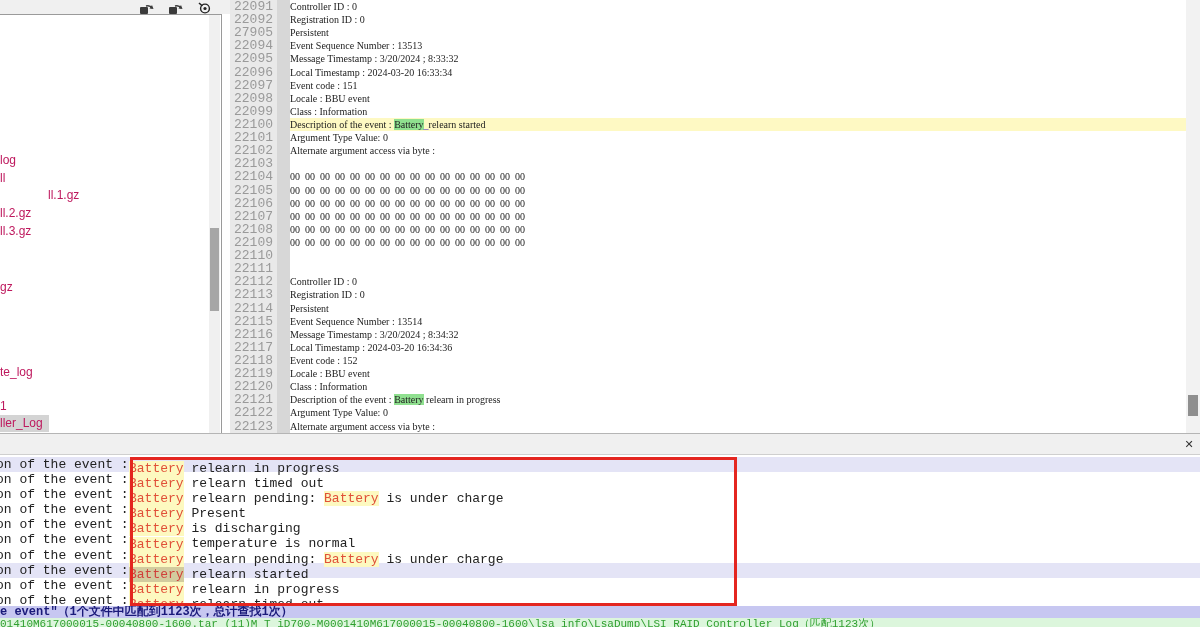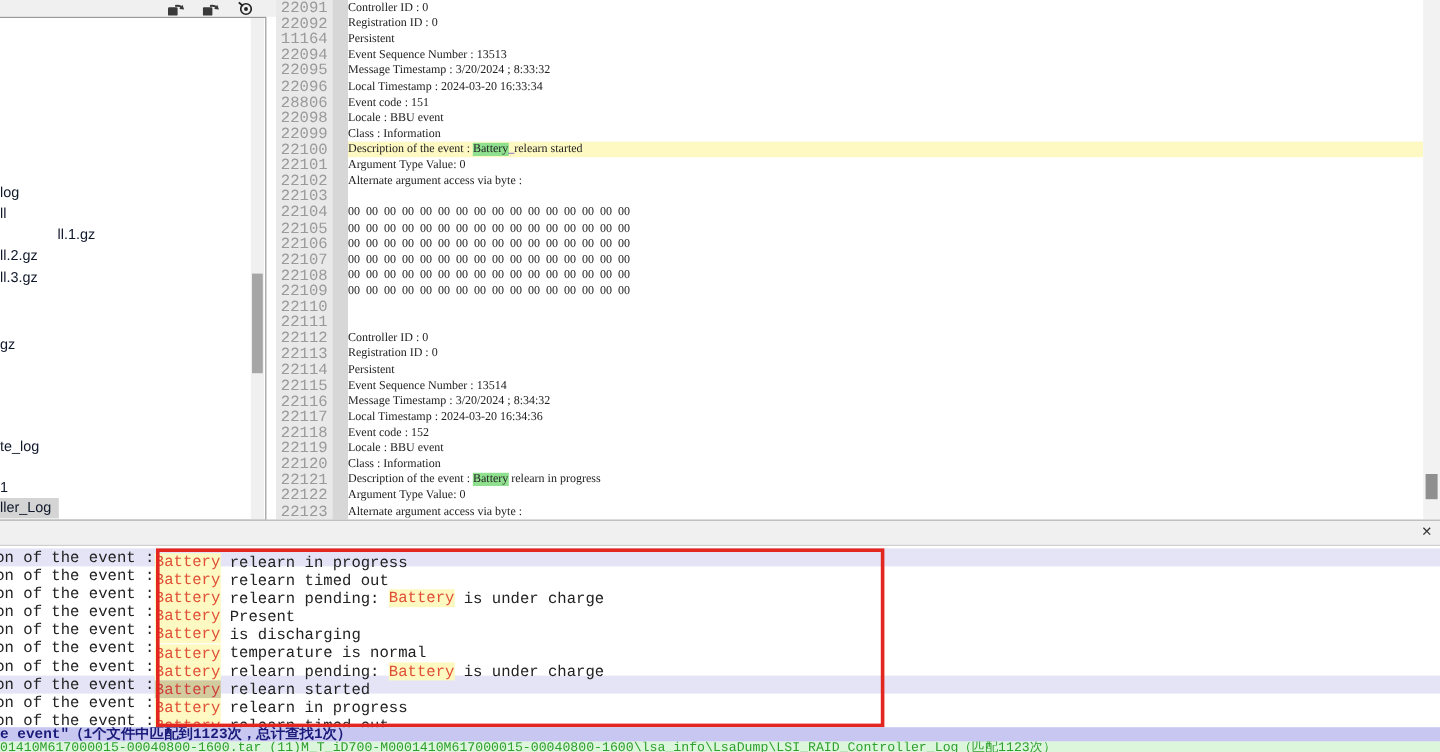--- a/index.html
+++ b/index.html
@@ -7,21 +7,21 @@
   #app{position:relative;width:1200px;height:627px;background:#fff;}
 
   
   #toolbar{position:absolute;left:0;top:0;width:230px;height:14px;background:#f0f0f0;}
   #toolbar .icons{position:absolute;left:140px;top:0;height:14px;display:flex;gap:15px;align-items:center;}
   #toolbar .tbicon{width:14px;height:12px;display:inline-block;cursor:pointer;}
 
   
   #sidebar{position:absolute;left:-1px;top:14px;width:223px;height:420px;background:#fff;
     border:1px solid #9a9a9a;box-sizing:border-box;overflow:hidden;}
-  .fitem{position:absolute;left:0;height:17px;line-height:17px;font-size:12px;color:#0f172a;
+  .fitem{position:absolute;left:0;height:17px;line-height:17px;font-size:12px;color:#be185d;
     white-space:pre;padding:0 6px 0 0;cursor:default;}
   .fitem.sel{background:#d4d4d4;}
   #side-scroll{position:absolute;right:1px;top:0;width:11px;height:418px;background:#f0f0f0;}
   #side-thumb{position:absolute;left:1px;top:213px;width:9px;height:83px;background:#a6a6a6;}
 
   
   #editor{position:absolute;left:230px;top:0;width:956px;height:433px;background:#ffffff;}
   #gutter{position:absolute;left:0;top:0;width:47px;height:433px;background:#e9e9e9;}
   .lnum{height:13.12px;line-height:13.12px;font-size:13px;color:#9a9a9a;text-align:left;
     padding-left:4px;font-family:"Liberation Mono","DejaVu Sans Mono",monospace;}
@@ -108,25 +108,25 @@
       </div>
     <div id="side-scroll">
       <div id="side-thumb"></div>
     </div>
   </div>
 
   <div id="editor">
     <div id="gutter">
         <div class="lnum">22091</div>
         <div class="lnum">22092</div>
-        <div class="lnum">11164</div>
+        <div class="lnum">27905</div>
         <div class="lnum">22094</div>
         <div class="lnum">22095</div>
         <div class="lnum">22096</div>
-        <div class="lnum">28806</div>
+        <div class="lnum">22097</div>
         <div class="lnum">22098</div>
         <div class="lnum">22099</div>
         <div class="lnum">22100</div>
         <div class="lnum">22101</div>
         <div class="lnum">22102</div>
         <div class="lnum">22103</div>
         <div class="lnum">22104</div>
         <div class="lnum">22105</div>
         <div class="lnum">22106</div>
         <div class="lnum">22107</div>

